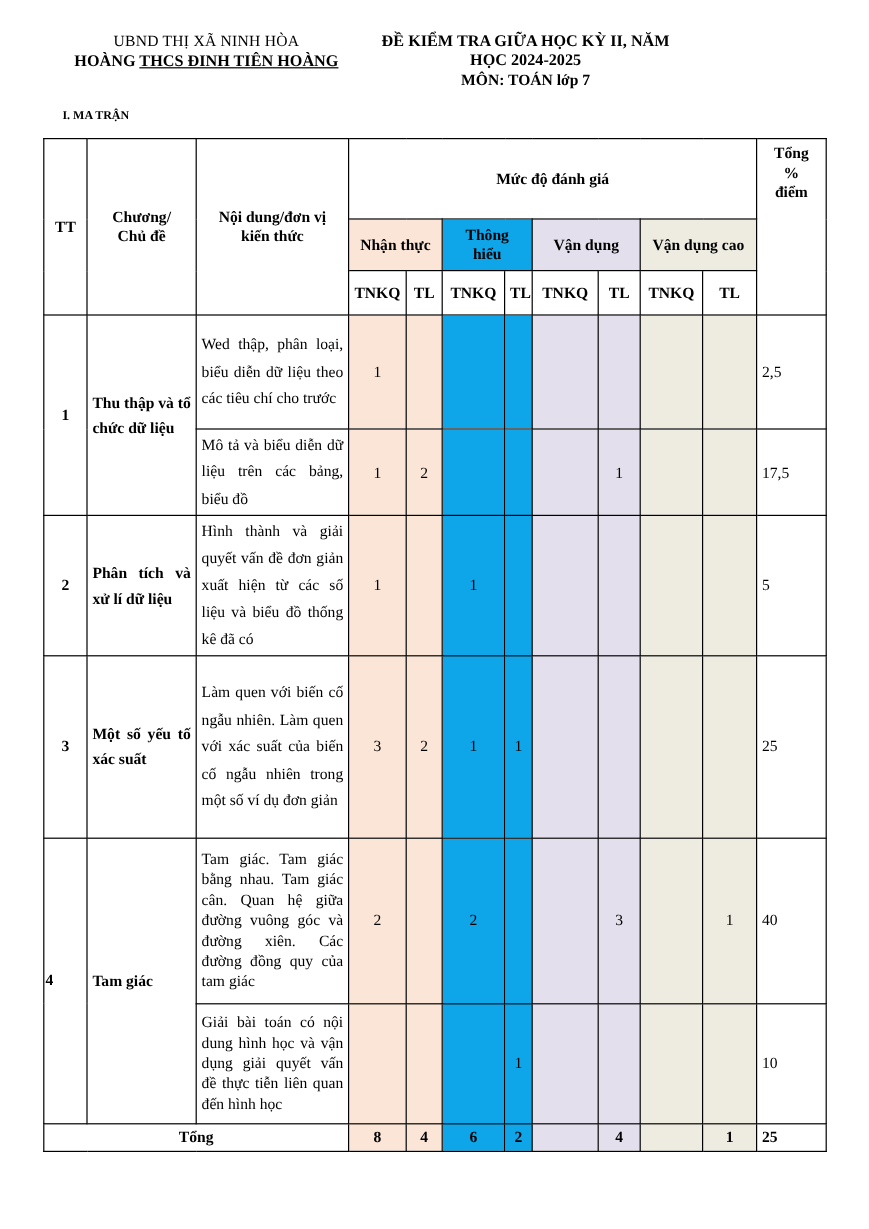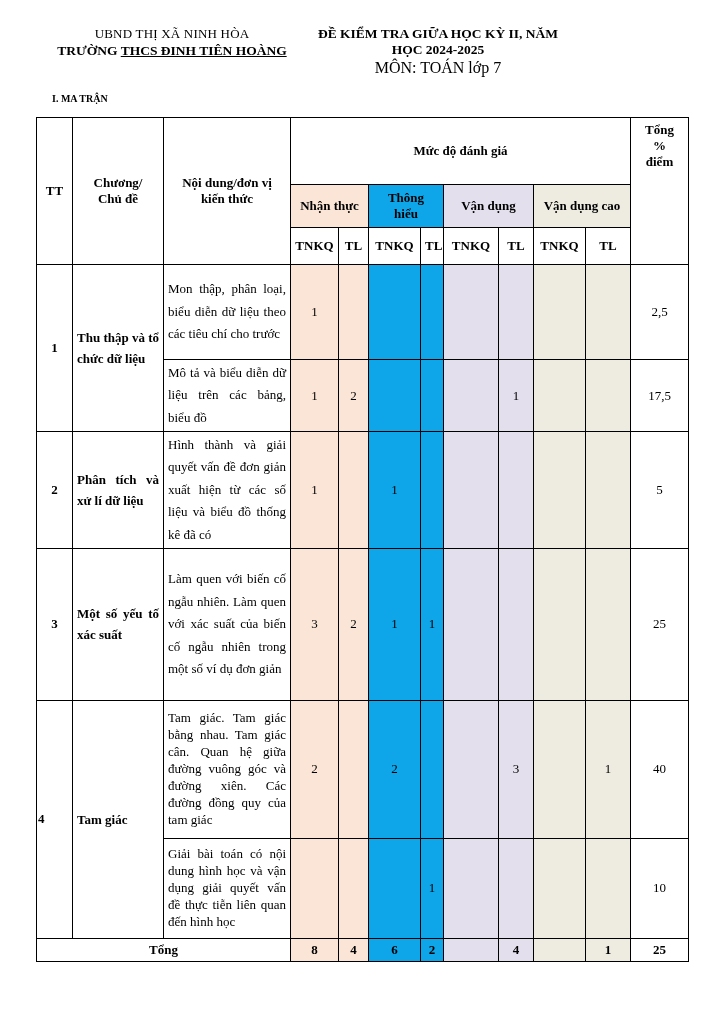--- a/index.html
+++ b/index.html
@@ -12,21 +12,21 @@
   .page { width:604px; height:1024px; padding:26px 36px 0 36px; background:#fff; }
 
   
   .doc-header { display:flex; align-items:flex-start; }
   .dh-left { width:272px; text-align:center; }
   .dh-left .l1 { font-size:13px; letter-spacing:.2px; }
   .dh-left .l2 { font-size:13.5px; font-weight:bold; margin-top:1px; }
   .dh-left .underlined { text-decoration:underline; }
   .dh-right { flex:1; text-align:center; }
   .dh-right .l1 { font-size:13.5px; font-weight:bold; }
-  .dh-right .l2 { font-size:16px; font-weight:normal; margin-top:1px; }
+  .dh-right .l2 { font-size:13px; font-weight:bold; margin-top:1px; }
 
   .section-title { font-size:10px; font-weight:bold; margin:16px 0 0 16px; }
 
   
   table.matrix { border-collapse:collapse; table-layout:fixed; width:652px; margin-top:13px; }
   .matrix th, .matrix td {
     border:1px solid #000; padding:2px 4px; font-size:13px;
     vertical-align:middle; overflow:hidden;
   }
   .matrix th { font-weight:bold; text-align:center; }
@@ -36,21 +36,21 @@
   .c-th  { background:#0ea5e9; }
   .c-vd  { background:#e4dfec; }
   .c-vdc { background:#eeece1; }
 
   .tt { text-align:center; vertical-align:top; font-weight:bold; padding-top:4px; }
   .tt.left { text-align:left; padding-left:1px; }
   .chap { font-weight:bold; text-align:justify; vertical-align:top; line-height:1.65; padding-top:4px; }
   .content { text-align:justify; vertical-align:top; line-height:1.72; padding-top:3px; }
   .content.tight { line-height:1.3; }
   .mark { text-align:center; }
-  .total { text-align:center; }
+  .total { text-align:left; }
   .v-top { vertical-align:top; padding-top:3px; }
   th.v-top { vertical-align:top; padding-top:4px; }
 
   tr.h1 { height:67px; }
   tr.h2 { height:43px; }
   tr.h3 { height:37px; }
   tr.b1 { height:95px; }
   tr.b2 { height:72px; }
   tr.b3 { height:113px; }
   tr.b4 { height:152px; }
@@ -60,21 +60,21 @@
   tr.hf td { font-weight:bold; }
 </style>
 </head>
 <body>
 
 <div class="page">
 
   <div class="doc-header">
     <div class="dh-left">
       <div class="l1">UBND THỊ XÃ NINH HÒA</div>
-      <div class="l2"><span>TRƯỜNG </span><span class="underlined">THCS ĐINH TIÊN HOÀNG</span></div>
+      <div class="l2"><span>HOÀNG </span><span class="underlined">THCS ĐINH TIÊN HOÀNG</span></div>
     </div>
     <div class="dh-right">
       <div class="l1">ĐỀ KIỂM TRA GIỮA HỌC KỲ II, NĂM HỌC 2024-2025</div>
       <div class="l2">MÔN: TOÁN lớp 7</div>
     </div>
   </div>
 
   <div class="section-title">I. MA TRẬN</div>
 
   <table class="matrix">
@@ -119,21 +119,21 @@
       <th>TL</th>
       <th>TNKQ</th>
       <th>TL</th>
       <th>TNKQ</th>
       <th>TL</th>
     </tr>
 
     <tr class="b1">
       <td rowspan="2" class="tt">1</td>
       <td rowspan="2" class="chap">Thu thập và tổ chức dữ liệu</td>
-      <td class="content">Mon thập, phân loại, biểu diễn dữ liệu theo các tiêu chí cho trước</td>
+      <td class="content">Wed thập, phân loại, biểu diễn dữ liệu theo các tiêu chí cho trước</td>
       <td class="mark c-nb">1</td>
       <td class="mark c-nb"></td>
       <td class="mark c-th"></td>
       <td class="mark c-th"></td>
       <td class="mark c-vd"></td>
       <td class="mark c-vd"></td>
       <td class="mark c-vdc"></td>
       <td class="mark c-vdc"></td>
       <td class="total">2,5</td>
     </tr>

